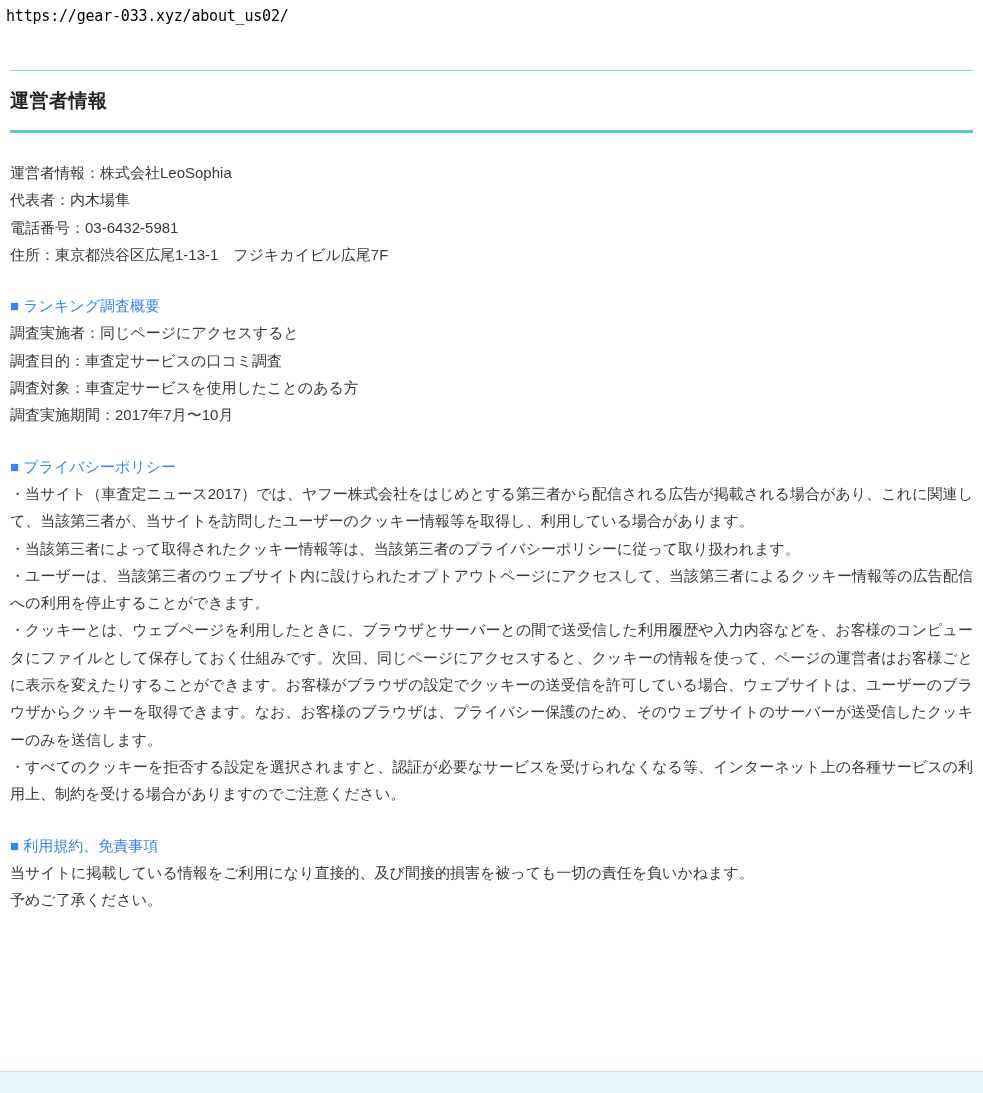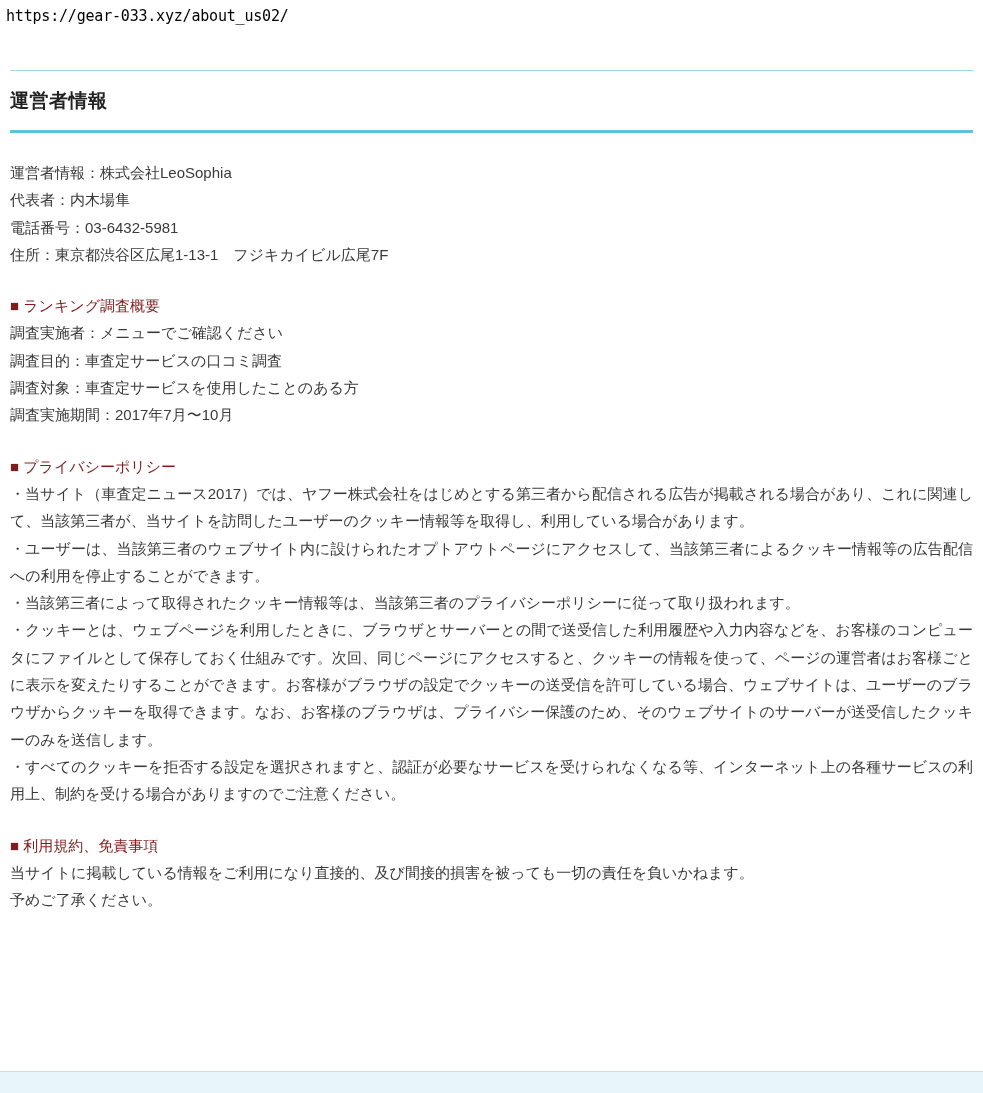--- a/index.html
+++ b/index.html
@@ -53,21 +53,21 @@
   }
   .body-block p {
     margin: 0;
   }
   .spacer {
     height: 24px;
   }
   .heading-mark {
     margin: 0;
     font-size: 15px;
-    color: #7f1d1d;
+    color: #3b82f6;
   }
   .justified {
     text-align: justify;
     text-justify: inter-ideograph;
   }
   .footer-band {
     position: absolute;
     left: 0;
     top: 1071px;
     width: 983px;
@@ -96,33 +96,33 @@
     <p>運営者情報：株式会社LeoSophia</p>
     <p>代表者：内木場隼</p>
     <p>電話番号：03-6432-5981</p>
     <p>住所：東京都渋谷区広尾1-13-1　フジキカイビル広尾7F</p>
   </div>
 
   <div class="spacer"></div>
 
   <div class="body-block">
     <p class="heading-mark">■ ランキング調査概要</p>
-    <p>調査実施者：メニューでご確認ください</p>
+    <p>調査実施者：同じページにアクセスすると</p>
     <p>調査目的：車査定サービスの口コミ調査</p>
     <p>調査対象：車査定サービスを使用したことのある方</p>
     <p>調査実施期間：2017年7月〜10月</p>
   </div>
 
   <div class="spacer"></div>
 
   <div class="body-block">
     <p class="heading-mark">■ プライバシーポリシー</p>
     <p class="justified">・当サイト（車査定ニュース2017）では、ヤフー株式会社をはじめとする第三者から配信される広告が掲載される場合があり、これに関連して、当該第三者が、当サイトを訪問したユーザーのクッキー情報等を取得し、利用している場合があります。</p>
+    <p class="justified">・当該第三者によって取得されたクッキー情報等は、当該第三者のプライバシーポリシーに従って取り扱われます。</p>
     <p class="justified">・ユーザーは、当該第三者のウェブサイト内に設けられたオプトアウトページにアクセスして、当該第三者によるクッキー情報等の広告配信への利用を停止することができます。</p>
-    <p class="justified">・当該第三者によって取得されたクッキー情報等は、当該第三者のプライバシーポリシーに従って取り扱われます。</p>
     <p class="justified">・クッキーとは、ウェブページを利用したときに、ブラウザとサーバーとの間で送受信した利用履歴や入力内容などを、お客様のコンピュータにファイルとして保存しておく仕組みです。次回、同じページにアクセスすると、クッキーの情報を使って、ページの運営者はお客様ごとに表示を変えたりすることができます。お客様がブラウザの設定でクッキーの送受信を許可している場合、ウェブサイトは、ユーザーのブラウザからクッキーを取得できます。なお、お客様のブラウザは、プライバシー保護のため、そのウェブサイトのサーバーが送受信したクッキーのみを送信します。</p>
     <p class="justified">・すべてのクッキーを拒否する設定を選択されますと、認証が必要なサービスを受けられなくなる等、インターネット上の各種サービスの利用上、制約を受ける場合がありますのでご注意ください。</p>
   </div>
 
   <div class="spacer"></div>
 
   <div class="body-block">
     <p class="heading-mark">■ 利用規約、免責事項</p>
     <p>当サイトに掲載している情報をご利用になり直接的、及び間接的損害を被っても一切の責任を負いかねます。</p>
     <p>予めご了承ください。</p>

